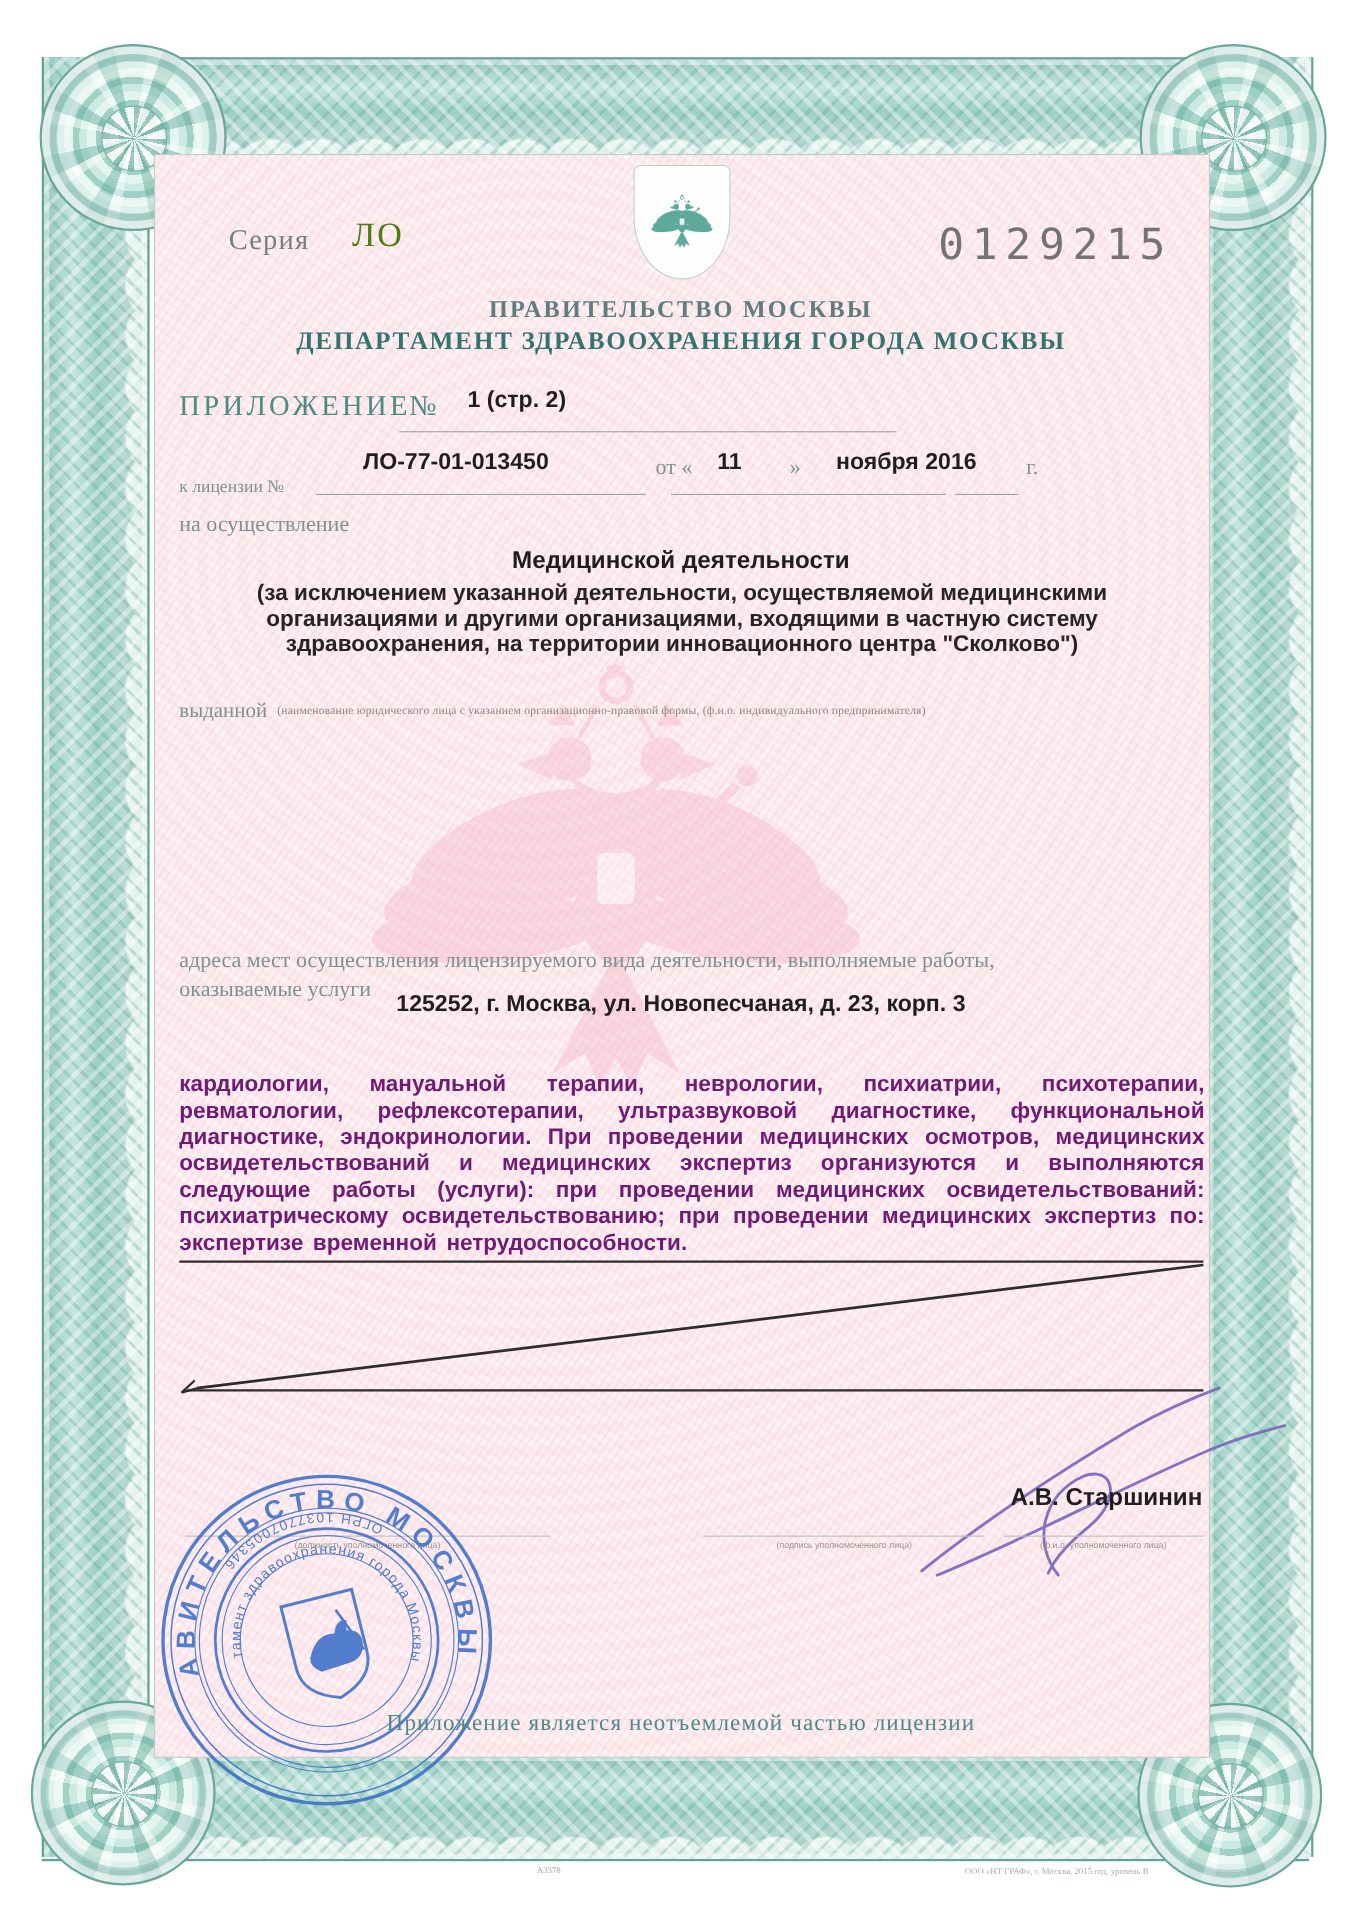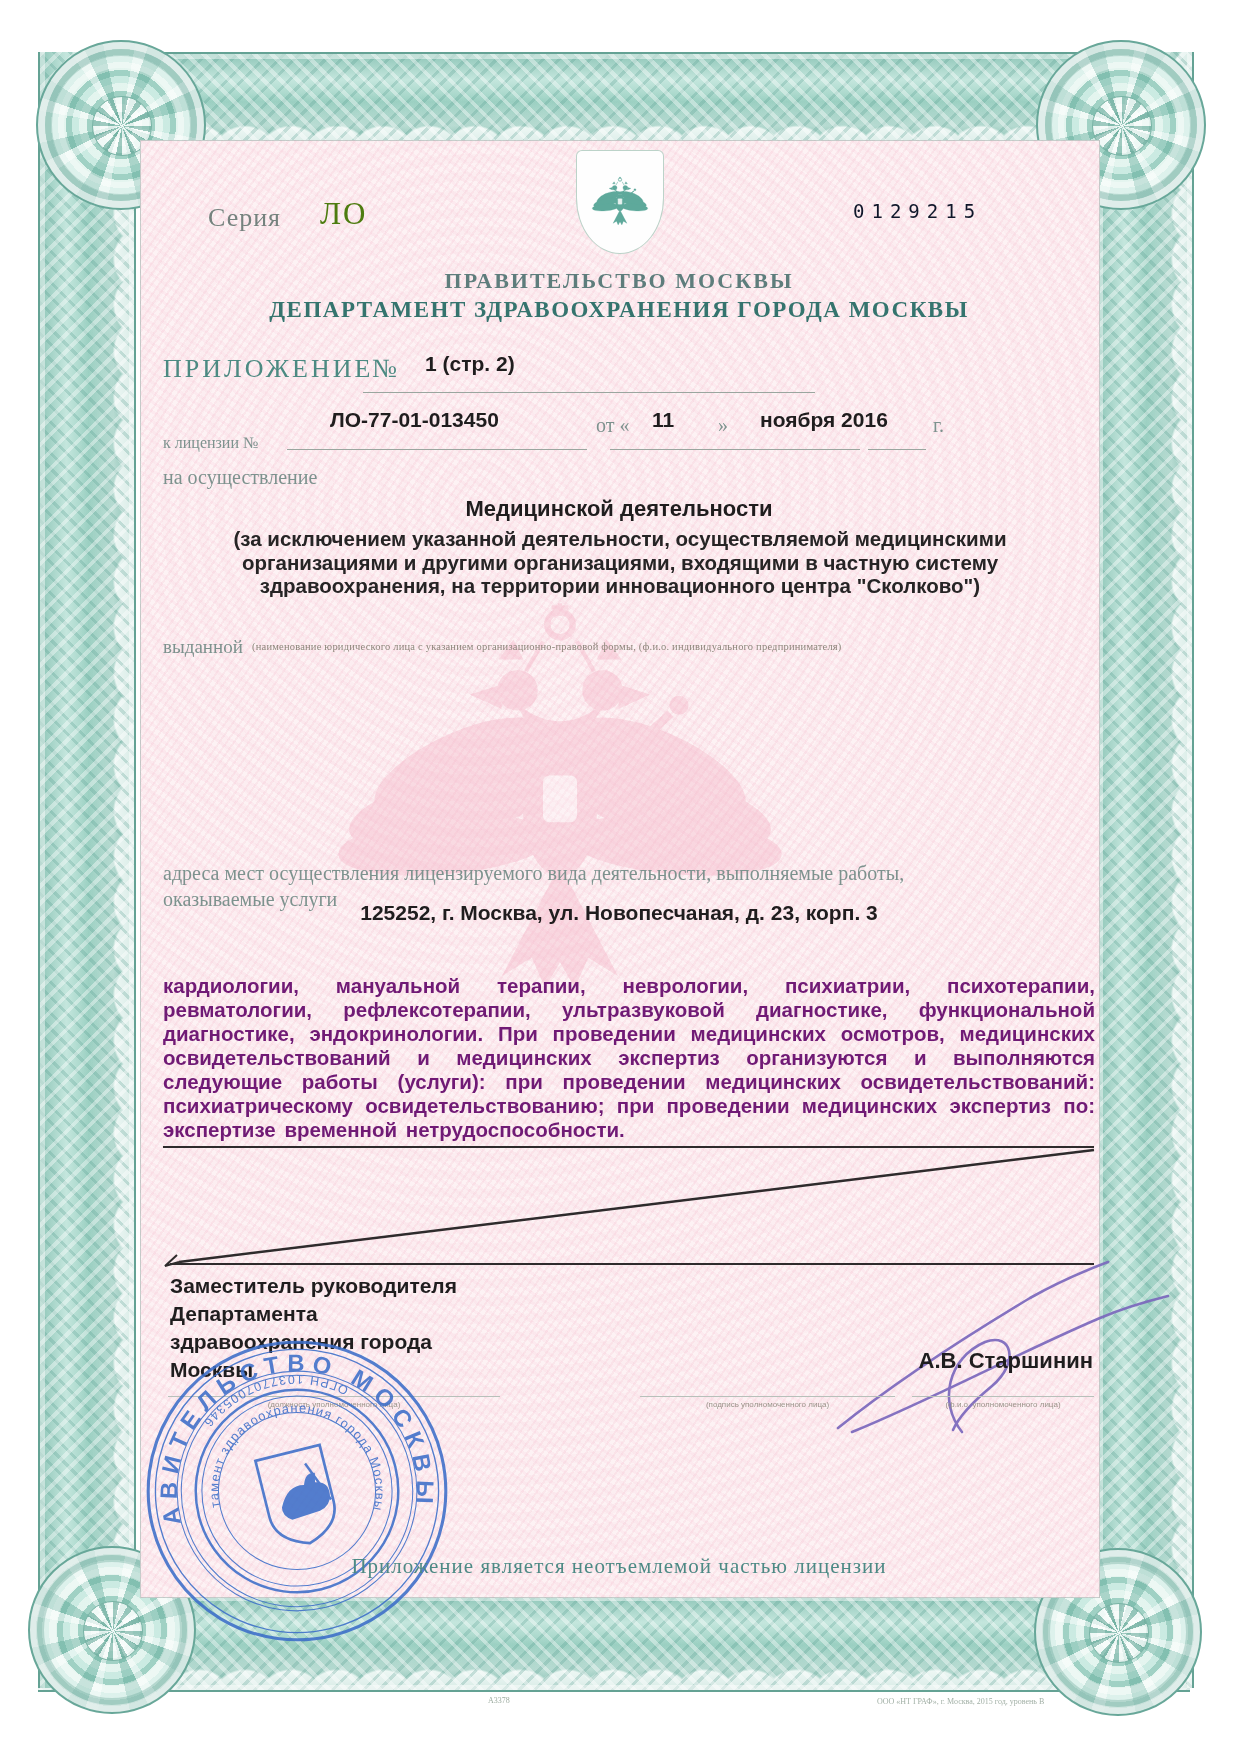--- a/index.html
+++ b/index.html
@@ -58,21 +58,21 @@
   
   .abs{position:absolute;}
   .preprint{font-family:"Liberation Serif",serif;color:#4e8a83;}
   .faded{font-family:"Liberation Serif",serif;color:#7d928e;}
   .fill{font-family:"Liberation Sans",sans-serif;color:#1f1d1e;font-weight:bold;}
   .center{left:140px;width:958px;text-align:center;}
   .rule{position:absolute;border-top:1px solid #9aa69f;height:0;}
 
   .series-label{left:208px;top:203px;font-size:26px;color:#75827e;letter-spacing:1px;}
   .series-value{left:320px;top:196px;font-size:31px;color:#544840;letter-spacing:2px;}
-  .serial{left:853px;top:200px;font-family:"DejaVu Sans Mono",monospace;font-size:19px;color:#0f172a;letter-spacing:7px;}
+  .serial{left:853px;top:200px;font-family:"DejaVu Sans Mono",monospace;font-size:39px;color:#737373;letter-spacing:7px;}
 
   .emblem-box{position:absolute;left:576px;top:150px;width:86px;height:102px;background:#fefefe;
     border:1px solid #bcd3c9;border-radius:6px 6px 44px 44px / 6px 6px 56px 56px;
     display:flex;align-items:center;justify-content:center;}
 
   .gov{top:268px;font-size:22px;color:#5e7d7c;letter-spacing:2px;font-weight:600;}
   .dep{top:297px;font-size:23px;color:#35746e;letter-spacing:1.5px;font-weight:bold;}
 
   .attach-label{left:163px;top:354px;font-size:26px;letter-spacing:3px;color:#4c8a82;}
   .attach-no{left:372px;top:354px;font-size:26px;color:#4c8a82;}
@@ -222,26 +222,20 @@
     <line x1="1094" y1="1150" x2="179" y2="1262" stroke="#2e2b2c" stroke-width="2.5"></line>
     <line x1="170" y1="1264" x2="1094" y2="1264" stroke="#2e2b2c" stroke-width="2"></line>
     <path d="M179,1262 l-14,4 l12,-11" fill="none" stroke="#2e2b2c" stroke-width="2"></path>
     <g fill="none" stroke="#7b68bd" stroke-width="2.6" stroke-linecap="round" opacity=".92">
       <path d="M838,1428 C900,1378 980,1328 1030,1298 C1062,1280 1092,1268 1108,1262"></path>
       <path d="M852,1432 C935,1398 1020,1352 1100,1318 C1128,1306 1152,1300 1168,1296"></path>
       <path d="M962,1432 C938,1402 948,1358 985,1342 C1012,1332 1020,1362 992,1386 C975,1400 960,1414 953,1430"></path>
     </g>
   </svg>
 
-  <div class="abs fill sig-block">
-    <div>Заместитель руководителя</div>
-    <div>Департамента</div>
-    <div>здравоохранения города</div>
-    <div>Москвы</div>
-  </div>
   <div class="abs fill sig-name">А.В. Старшинин</div>
 
   <div class="rule" style="left:168px;top:1396px;width:332px;border-top-color:#b7c0ba;"></div>
   <div class="rule" style="left:640px;top:1396px;width:255px;border-top-color:#b7c0ba;"></div>
   <div class="rule" style="left:912px;top:1396px;width:182px;border-top-color:#b7c0ba;"></div>
   <div class="cap" style="left:168px;top:1400px;width:332px;">(должность уполномоченного лица)</div>
   <div class="cap" style="left:640px;top:1400px;width:255px;">(подпись уполномоченного лица)</div>
   <div class="cap" style="left:912px;top:1400px;width:182px;">(ф.и.о. уполномоченного лица)</div>
 
   <svg class="stamp" viewBox="0 0 300 300">

